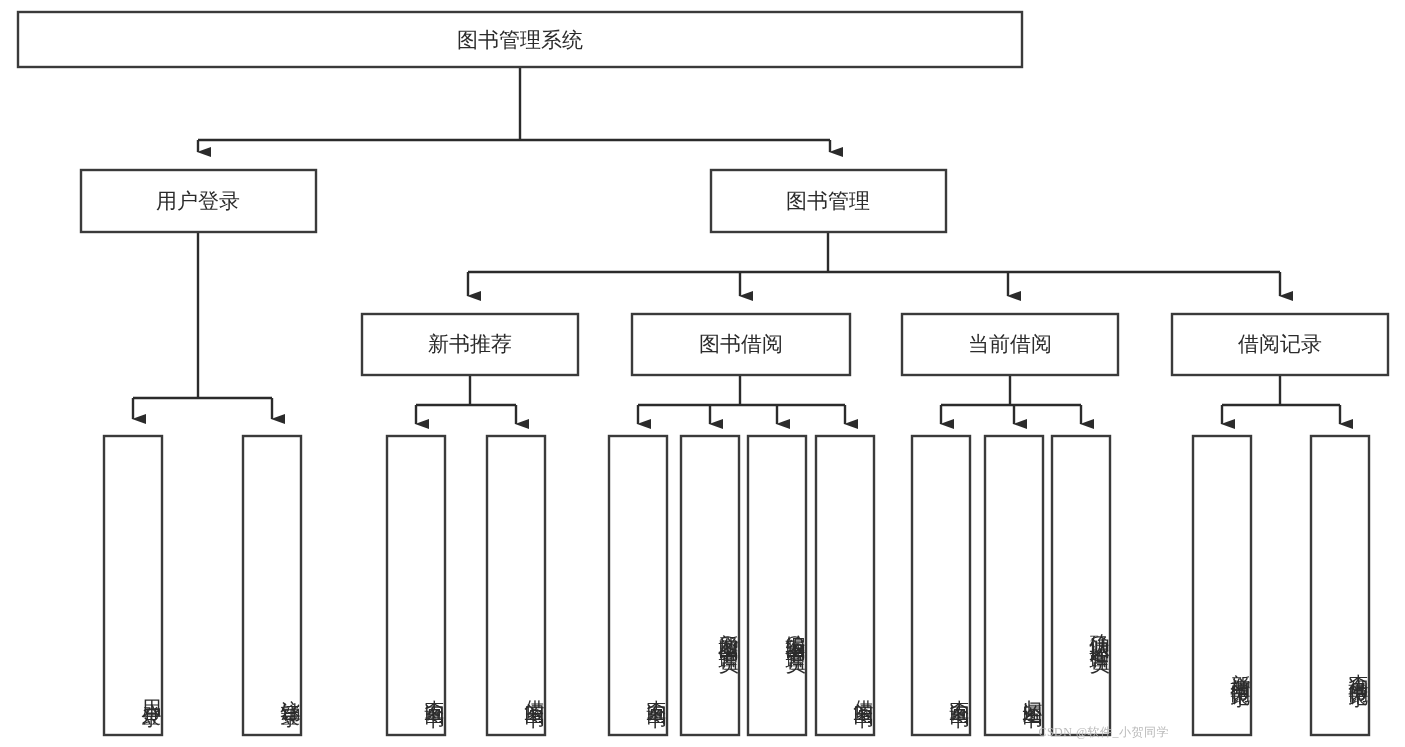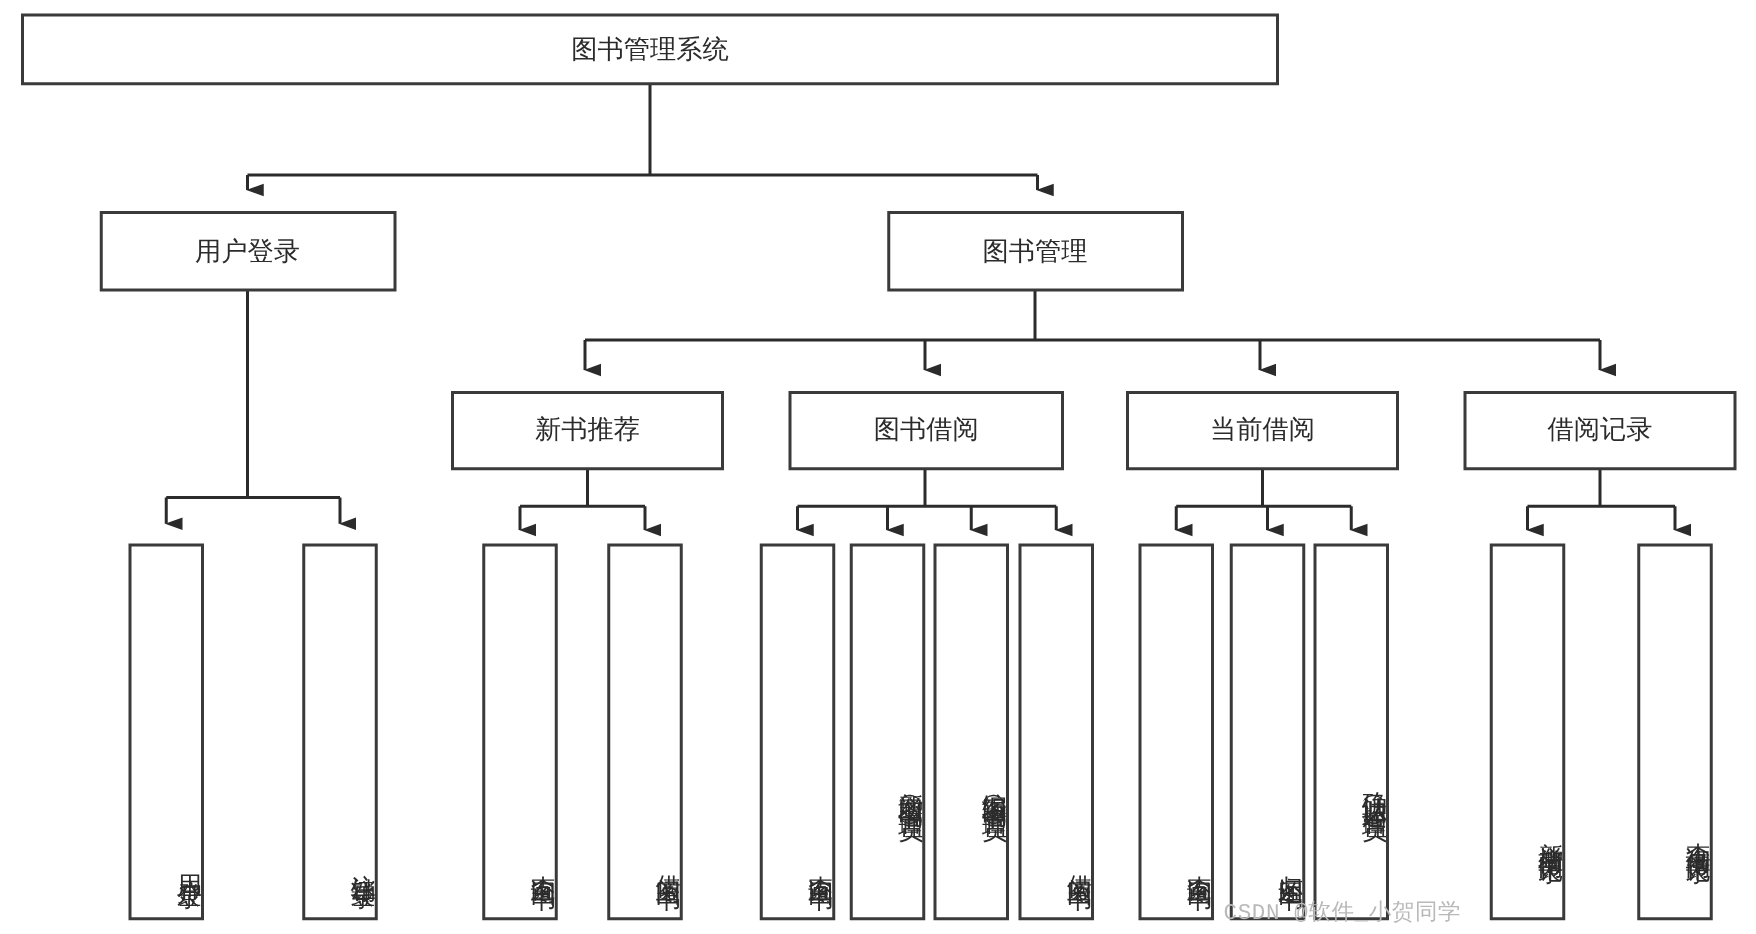--- a/index.html
+++ b/index.html
@@ -60,22 +60,22 @@
     color: #2b2b2b;
     letter-spacing: 3px;
     text-align: center;
     white-space: nowrap;
     pointer-events: none;
   }
   .watermark {
     position: absolute;
     right: 10px;
     bottom: 6px;
-    font-family: Liberation Mono, monospace;
-    font-size: 18px;
+    font-family: Liberation Serif, serif;
+    font-size: 12px;
     color: #b9b9b9;
     letter-spacing: 0.5px;
     white-space: nowrap;
     user-select: none;
   }
 </style>
 </head>
 <body>
 
 <div id="diagram-root">

